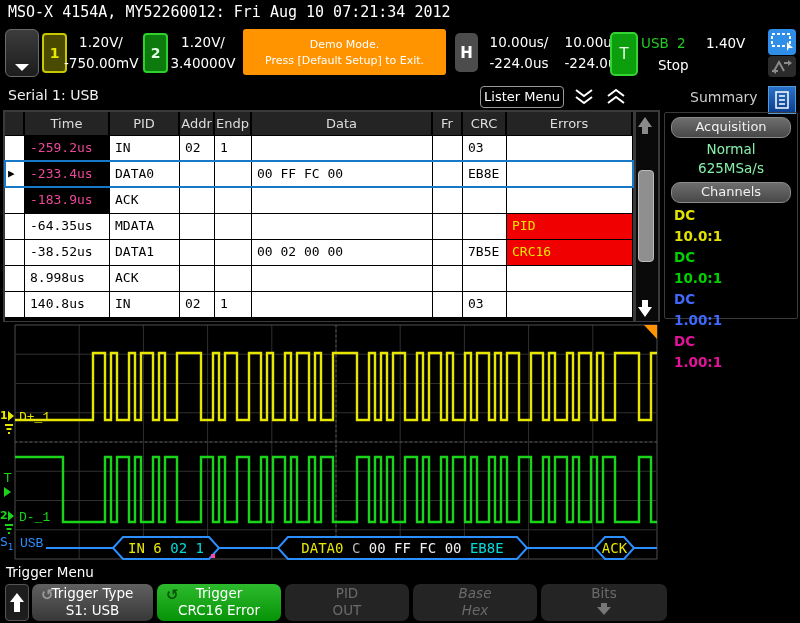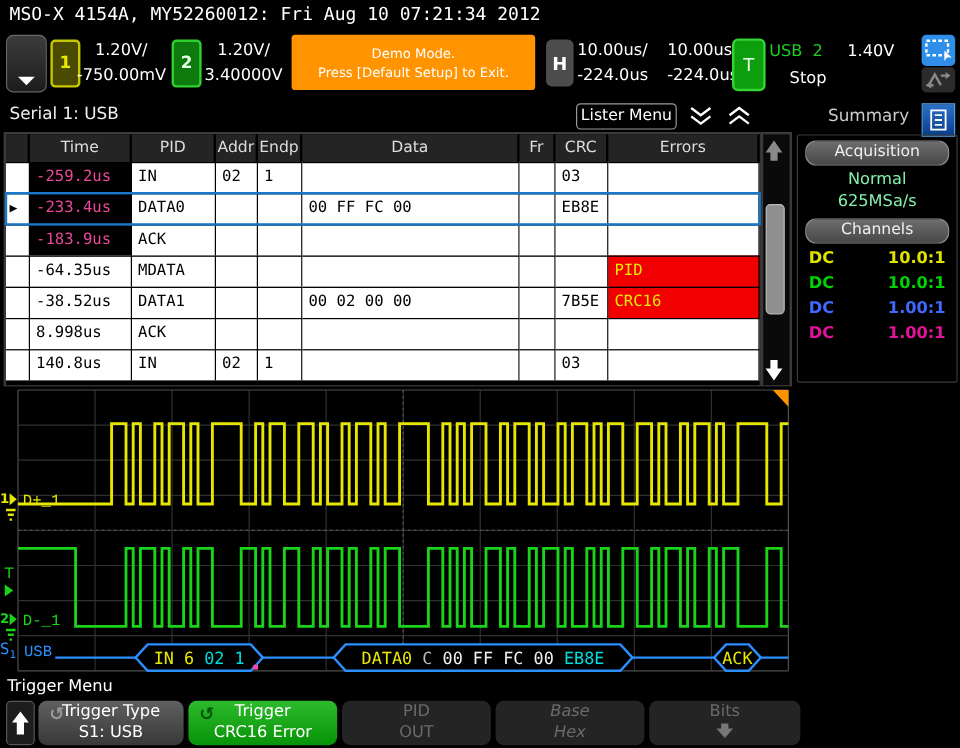--- a/index.html
+++ b/index.html
@@ -17,21 +17,21 @@
   .ch-badge{position:absolute;width:21px;height:36px;border-radius:4px;display:flex;align-items:center;
             justify-content:center;font-size:14px;font-weight:bold;}
   .ch1-badge{left:42px;top:33px;background:#4a4a00;border:2px solid #c8c800;color:#e8e800;}
   .ch2-badge{left:143px;top:33px;background:#0c7a0c;border:2px solid #2ed02e;color:#e6ffe6;}
   .vals{position:absolute;top:32px;width:74px;text-align:center;font-size:13.5px;line-height:21px;color:#fff;}
   .ch1-vals{left:64px;} .ch2-vals{left:166px;}
   .demo{position:absolute;left:243px;top:29px;width:203px;height:46px;background:#ff9400;border-radius:3px;
         color:#fff;font-size:11px;display:flex;flex-direction:column;align-items:center;justify-content:center;gap:3px;}
   .h-badge{position:absolute;left:455px;top:33px;width:23px;height:39px;background:#4c4c4c;border-radius:5px;
            color:#fff;font-size:15px;font-weight:bold;display:flex;align-items:center;justify-content:center;}
-  .htime{position:absolute;top:32px;width:76px;font-size:13.5px;line-height:21px;}
+  .htime{position:absolute;top:32px;width:76px;text-align:center;font-size:13.5px;line-height:21px;}
   .ht1{left:481px;} .ht2{left:556px;}
   .t-badge{position:absolute;left:610px;top:32px;width:24px;height:40px;background:#0d9e0d;border:2px solid #33d433;
            border-radius:5px;color:#eaffea;font-size:15px;display:flex;align-items:center;justify-content:center;}
   .tr-usb{position:absolute;left:641px;top:35px;color:#22cc22;font-size:13.5px;}
   .tr-ch{position:absolute;left:677px;top:35px;color:#22cc22;font-size:13.5px;}
   .tr-lvl{position:absolute;left:706px;top:35px;color:#fff;font-size:13.5px;}
   .tr-stop{position:absolute;left:658px;top:57px;color:#fff;font-size:13.5px;}
   .icon-select{position:absolute;left:768px;top:29px;width:28px;height:26px;background:#2f8fe8;border-radius:4px;}
   .icon-wavecmp{position:absolute;left:768px;top:56px;width:28px;height:21px;background:#2b2b2b;border-radius:4px;}
 
@@ -59,21 +59,21 @@
 
   
   .summary{position:absolute;left:662px;top:85px;width:138px;height:236px;background:#000;}
   .sum-tab{position:absolute;left:28px;top:4px;font-size:14px;color:#ccc;}
   .list-icon-btn{position:absolute;right:4px;top:1px;width:26px;height:26px;
                  background:linear-gradient(#2a72c8,#0a3c8c);border:1px solid #5599dd;}
   .sum-panel{position:absolute;left:2px;right:2px;top:27px;bottom:2px;border:1px solid #3a3a3a;border-radius:2px;}
   .pill{width:118px;height:19px;margin:4px auto 2px;background:linear-gradient(#6e6e6e,#484848);
         border:1px solid #8a8a8a;border-radius:9px;color:#f0f0f0;font-size:13px;text-align:center;line-height:18px;}
   .sum-line{text-align:center;font-size:13.5px;color:#86efac;line-height:19px;}
-  .chan-row{display:flex;justify-content:space-between;padding:0 9px;font-size:13.5px;line-height:21px;font-weight:bold;}
+  .chan-row{display:flex;justify-content:space-between;padding:0 9px;font-size:13.5px;line-height:21px;font-weight:bold;flex-direction:column;}
 
   
   .scope{position:absolute;left:0;top:322px;width:660px;height:241px;background:#000;}
   .wave-lbl{position:absolute;font-family:Liberation Mono, monospace;font-size:13px;}
   .lbl-dp{left:19px;top:88px;color:#e6e600;}
   .lbl-dm{left:19px;top:188px;color:#1ad41a;}
   .lbl-usb{left:20px;top:214px;color:#2b8fff;}
   .gut{position:absolute;left:0;}
   .g1{top:86px;} .gT{top:148px;} .g2{top:186px;}
   .gS{top:212px;color:#2b8fff;font-size:13px;font-family:"DejaVu Sans Mono",monospace;}

